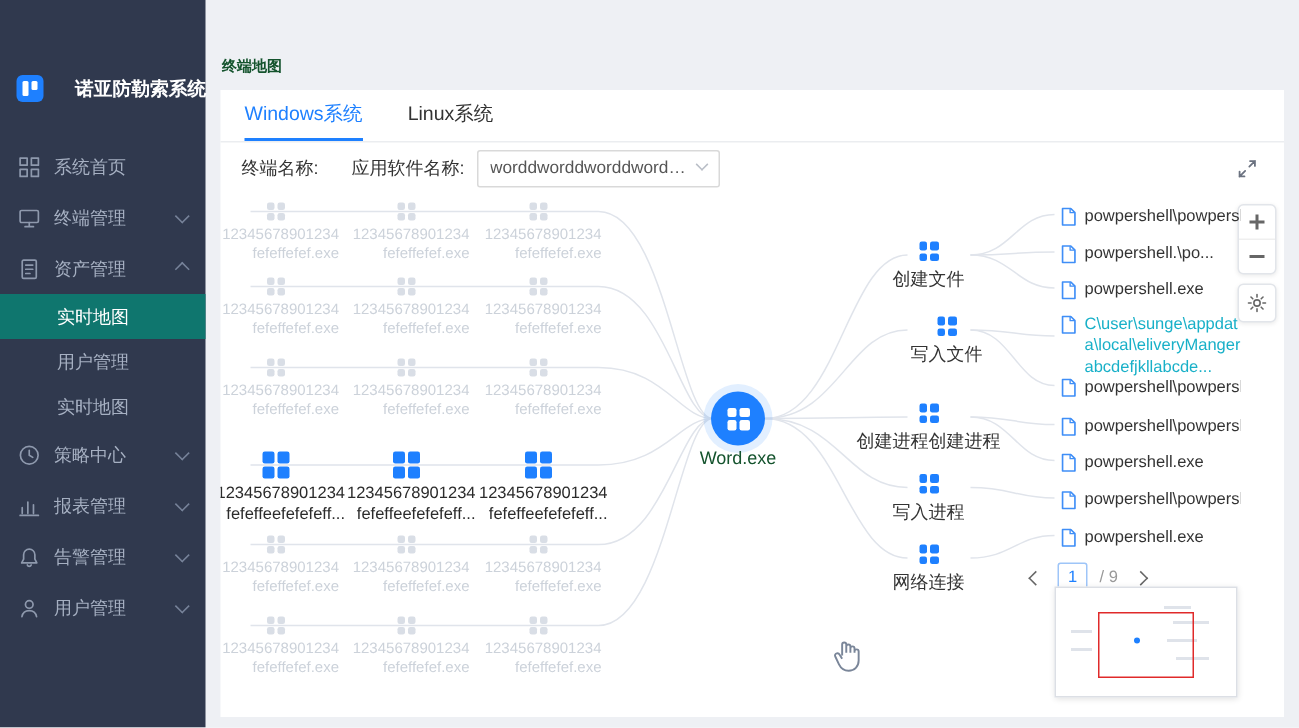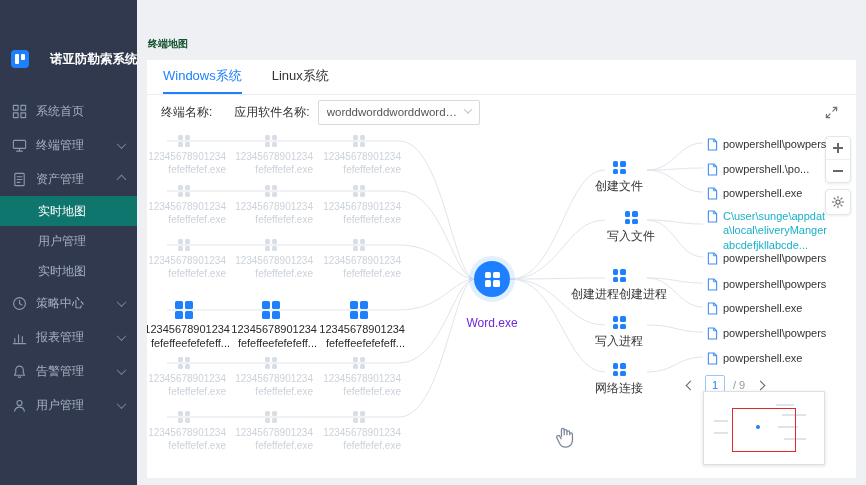--- a/index.html
+++ b/index.html
@@ -51,21 +51,21 @@
 
   .lnode{position:absolute;width:84px;text-align:right;color:#ccd2da;font-size:10px;line-height:1.3;cursor:pointer;}
   .lnode .gi{margin:0 auto 3px;}
   .lnode .nline{white-space:nowrap;overflow:hidden;}
   .lnode.active{width:92px;color:#2b2b2b;font-size:11px;margin-left:-4px;}
   .lnode.active .gi{width:18px;height:18px;}
 
   .center-node{position:absolute;left:313px;top:132px;width:64px;text-align:center;}
   .center-circle{width:36px;height:36px;border-radius:50%;background:#1e80ff;margin:0 auto;display:flex;align-items:center;justify-content:center;box-shadow:0 0 0 5px rgba(30,128,255,.13);}
   .center-circle .gi{width:15px;height:15px;}
-  .center-label{margin-top:19px;font-size:12px;color:#6d28d9;}
+  .center-label{margin-top:1px;font-size:12px;color:#14532d;}
 
   .bnode{position:absolute;transform:translateX(-50%);text-align:center;font-size:12px;color:#333;white-space:nowrap;cursor:pointer;}
   .bnode .gi{margin:0 auto 4px;width:13px;height:13px;}
 
   .ritem{position:absolute;left:560px;width:120px;display:flex;align-items:flex-start;gap:5px;font-size:11px;color:#333;line-height:1.3;cursor:pointer;}
   .ritem .doc{flex:0 0 auto;margin-top:1px;}
   .ritem .rtext{white-space:nowrap;overflow:hidden;}
   .ritem.wrap .rtext{white-space:normal;word-break:break-all;}
   .ritem.teal .rtext{color:#18b0c8;}
 

